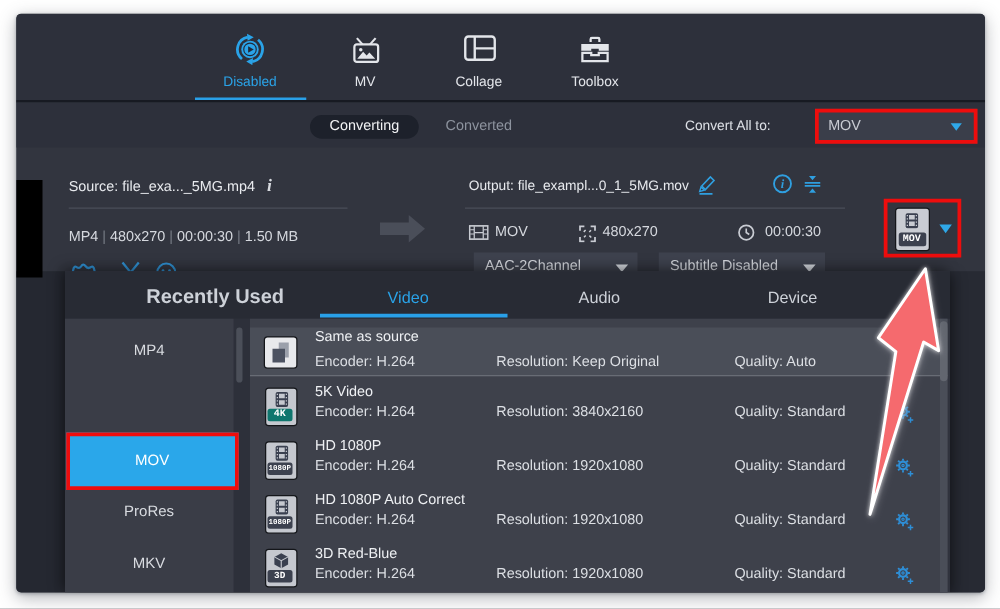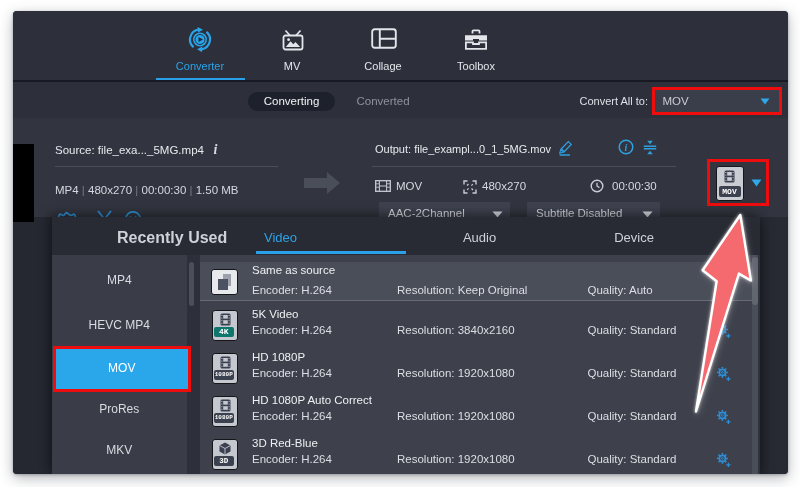--- a/index.html
+++ b/index.html
@@ -20,21 +20,21 @@
     <svg width="24" height="26" viewBox="0 0 24 26">
       <path d="M10.26 3.65 A10 10 0 0 0 5.57 21.16" fill="none" stroke="#2aa3e8" stroke-width="2.2"></path>
       <path d="M15 3.8 L9.6 0.9 L10.1 6.6 Z" fill="#2aa3e8"></path>
       <path d="M13.74 23.35 A10 10 0 0 0 18.43 5.84" fill="none" stroke="#2aa3e8" stroke-width="2.2"></path>
       <path d="M9 23.2 L14.4 20.4 L13.9 26.1 Z" fill="#2aa3e8"></path>
       <circle cx="12" cy="13.5" r="7" fill="#2aa3e8"></circle>
       <circle cx="12" cy="13.5" r="5" fill="none" stroke="#20293a" stroke-width="0.9"></circle>
       <path d="M10.5 10.9 L15 13.5 L10.5 16.1 Z" fill="#20293a"></path>
     </svg>
   </div>
-  <div class="navlbl abs" style="left:147px;top:48px;width:80px;height:14px;line-height:14px;color:#2aa3e8;">Converter</div>
+  <div class="navlbl abs" style="left:147px;top:48px;width:80px;height:14px;line-height:14px;color:#2aa3e8;">Disabled</div>
 
   <div class="abs" style="left:268px;top:18px;width:24px;height:22px;">
     <svg width="24" height="22" viewBox="0 0 24 22">
       <line x1="9" y1="6.5" x2="4.5" y2="1.5" stroke="#e3e5ea" stroke-width="1.7"></line>
       <line x1="15" y1="6.5" x2="19.5" y2="1.5" stroke="#e3e5ea" stroke-width="1.7"></line>
       <rect x="2.5" y="6.5" width="19" height="14" rx="2" fill="none" stroke="#e3e5ea" stroke-width="1.8"></rect>
       <circle cx="7.6" cy="10.7" r="1.4" fill="#e3e5ea"></circle>
       <path d="M4.8 18 L9.5 12.3 L12.3 15.3 L14.5 13 L19.2 18 Z" fill="#e3e5ea"></path>
     </svg>
   </div>
@@ -57,21 +57,21 @@
     </svg>
   </div>
   <div class="navlbl abs" style="left:433px;top:48px;width:60px;height:14px;line-height:14px;">Toolbox</div>
 
   <div class="abs" style="left:143px;top:66.5px;width:89px;height:2.5px;background:#29a0e8;"></div>
 
   <div class="abs" style="left:0;top:71px;width:775px;height:36px;background:#2d303b;"></div>
   <div class="abs" style="left:235px;top:80.5px;width:87px;height:19px;border-radius:9.5px;background:#1d212b;
        font-size:11.5px;color:#f2f3f5;text-align:center;line-height:19px;">Converting</div>
   <div class="abs" style="left:330px;top:83px;width:80px;height:14px;line-height:14px;text-align:center;font-size:11.5px;color:#8d939e;">Converted</div>
-  <div class="abs" style="left:535px;top:84px;width:100px;height:13px;line-height:13px;font-size:11px;color:#dde0e6;text-align:right;white-space:nowrap;">Convert All to:</div>
+  <div class="abs" style="left:535px;top:84px;width:100px;height:13px;line-height:13px;font-size:11px;color:#dde0e6;text-align:left;white-space:nowrap;">Convert All to:</div>
   <div class="abs" style="left:639px;top:76px;width:124px;height:22px;border:3px solid #ee0d0d;background:#3a3e4a;">
     <div class="abs" style="left:7.5px;top:4.5px;font-size:11.5px;color:#c9ccd3;">MOV</div>
     <svg class="abs" style="left:105px;top:8px;" width="10" height="7" viewBox="0 0 10 7">
         <path d="M0.5 0.5 L9.5 0.5 L5 6.5 Z" fill="#2fa8e8"></path>
       </svg>
   </div>
 
   <div class="abs" style="left:0;top:206px;width:39px;height:257px;background:#252831;"></div>
   <div class="abs" style="left:747px;top:206px;width:28px;height:257px;background:#272a33;"></div>
 
@@ -167,31 +167,30 @@
          font-size:8px;font-weight:bold;color:#fff;text-align:center;line-height:11px;font-family:'Liberation Mono',monospace;">MOV</div>
   </div>
   <svg class="abs" style="left:738px;top:168px;" width="11" height="8" viewBox="0 0 11 8">
       <path d="M0.5 0.5 L10.5 0.5 L5.5 7.5 Z" fill="#2fa8e8"></path>
     </svg>
 
   <div class="abs" style="left:39px;top:206px;width:708px;height:257px;background:#30333d;box-shadow:-3px -3px 10px rgba(0,0,0,.35), 3px 3px 10px rgba(0,0,0,.35);">
 
     <div class="abs" style="left:0;top:0;width:708px;height:38px;background:#282b34;"></div>
     <div class="abs" style="left:65px;top:13px;width:125px;height:15px;line-height:15px;text-align:left;font-size:16px;color:#cdd1d8;font-weight:bold;">Recently Used</div>
-    <div class="abs" style="left:212px;top:13px;width:125px;height:15px;line-height:15px;font-size:13px;color:#2aa3e8;">Video</div>
+    <div class="abs" style="left:212px;top:13px;width:125px;height:15px;line-height:15px;text-align:center;font-size:13px;color:#2aa3e8;">Video</div>
     <div class="abs" style="left:365px;top:13px;width:125px;height:15px;line-height:15px;text-align:center;font-size:13px;color:#cdd1d8;">Audio</div>
     <div class="abs" style="left:519.5px;top:13px;width:125px;height:15px;line-height:15px;text-align:center;font-size:13px;color:#cdd1d8;">Device</div>
     <div class="abs" style="left:204px;top:34px;width:150px;height:2.5px;background:#29a0e8;"></div>
 
     <div class="abs" style="left:0;top:38px;width:134.5px;height:219px;background:#3a3d47;"></div>
     <div class="abs" style="left:134.5px;top:38px;width:13.5px;height:219px;background:#2d303a;"></div>
     <div class="abs" style="left:136.5px;top:45px;width:5px;height:44px;background:#4b4f59;border-radius:2.5px;"></div>
 
     <div class="abs" style="left:0;top:53px;width:134.5px;height:21px;line-height:21px;text-align:center;font-size:12px;color:#d8dbe0;">MP4</div>
-    <div class="abs" style="left:0;top:98px;width:134.5px;height:21px;line-height:21px;text-align:center;font-size:12px;color:#d8dbe0;">HEVC MP4</div>
     <div class="abs" style="left:1px;top:129px;width:131.5px;height:39.5px;border:3px solid #ee0d0d;background:#2aa7ea;
          font-size:12px;color:#fff;text-align:center;line-height:39.5px;">MOV</div>
     <div class="abs" style="left:0;top:182px;width:134.5px;height:21px;line-height:21px;text-align:center;font-size:12px;color:#d8dbe0;">ProRes</div>
     <div class="abs" style="left:0;top:223px;width:134.5px;height:21px;line-height:21px;text-align:center;font-size:12px;color:#d8dbe0;">MKV</div>
 
     <div class="abs" style="left:148px;top:38px;width:558px;height:219px;background:#3e414b;"></div>
     <div class="abs" style="left:148px;top:45px;width:558px;height:38px;background:#4a4e58;border-bottom:1px solid #686c75;"></div>
 
     <div class="abs" style="left:159px;top:52px;width:25px;height:24px;background:#e8e9ec;border:1.5px solid #14161a;border-radius:3px;">
       <div class="abs" style="left:11px;top:4px;width:8px;height:12px;background:#9ba0ab;"></div>

